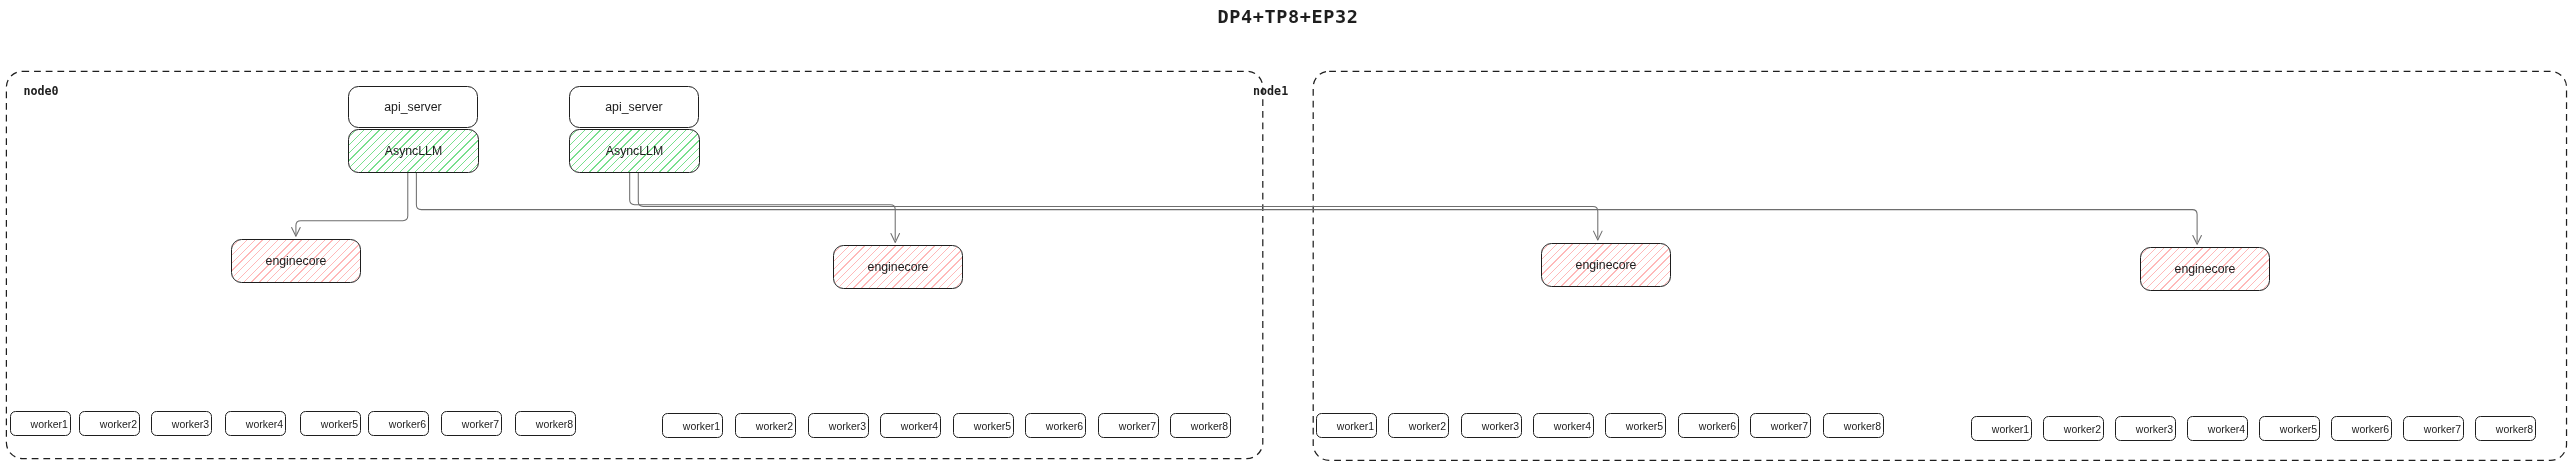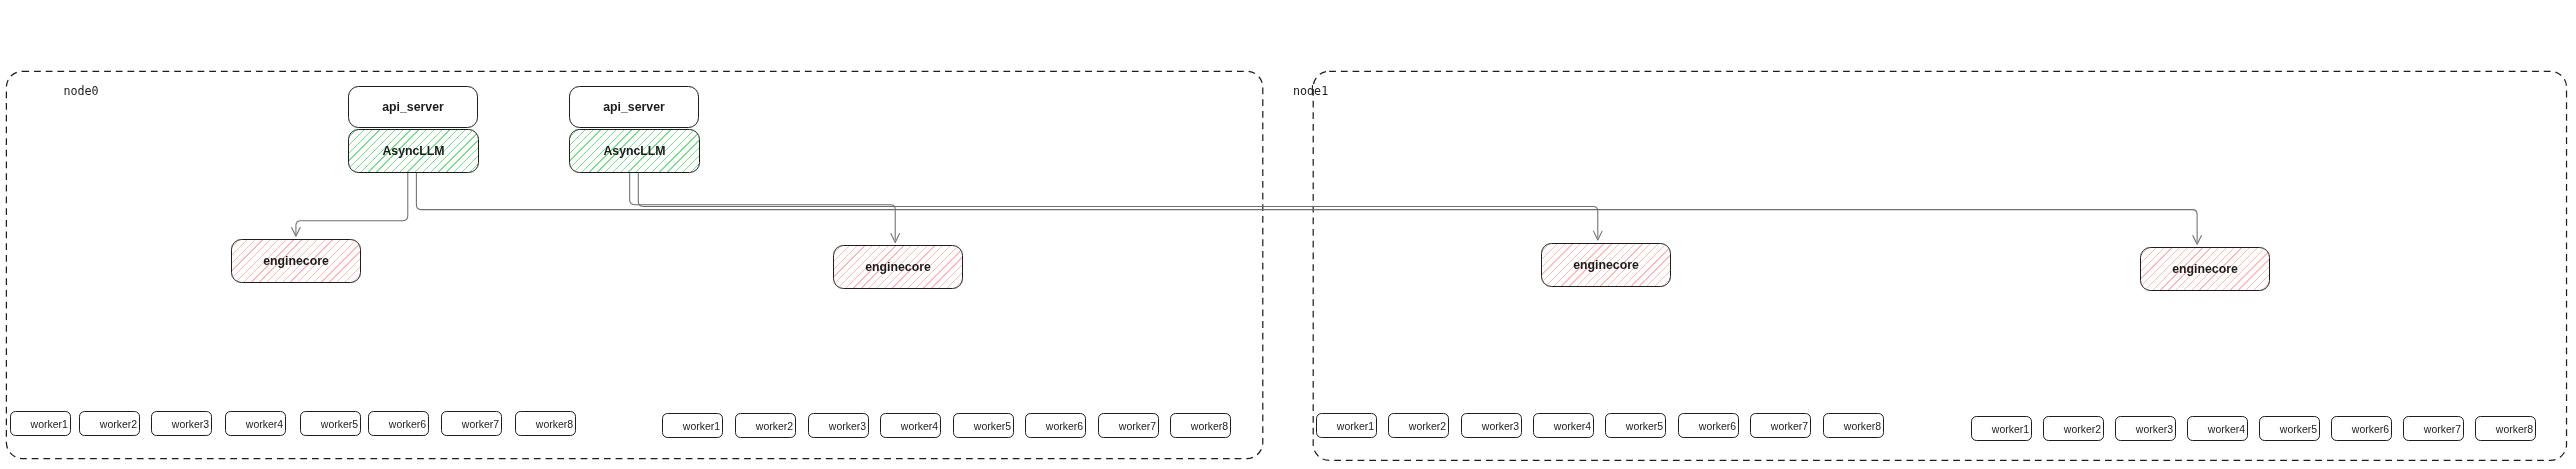--- a/index.html
+++ b/index.html
@@ -15,32 +15,31 @@
   .title{
     position:absolute;left:0;right:0;top:6.2px;
     text-align:center;
     font-family:"DejaVu Sans Mono", monospace;
     font-size:18.5px;font-weight:700;letter-spacing:0.6px;
     color:#1e1e1e;z-index:3;
   }
   .node-label{
     position:absolute;z-index:3;
     font-family:"DejaVu Sans Mono", monospace;
-    font-size:11.7px;font-weight:400;color:#1e1e1e;margin-left:40px;
+    font-size:11.7px;font-weight:700;color:#1e1e1e;
   }
   .box{
     position:absolute;z-index:2;
     box-sizing:border-box;
     border:1.2px solid #1e1e1e;
     border-radius:10.5px;
     background:#ffffff;
     display:flex;align-items:center;justify-content:center;
     font-size:12.3px;color:#1c1c1c;
     white-space:nowrap;
-    font-weight:bold;
   }
   .hatch-green{
     background-image:repeating-linear-gradient(135deg,
       rgba(0,0,0,0) 0px, rgba(0,0,0,0) 4.6px,
       #79df8d 4.6px, #79df8d 5.5px);
   }
   .hatch-red{
     background-image:repeating-linear-gradient(135deg,
       rgba(0,0,0,0) 0px, rgba(0,0,0,0) 4.6px,
       #ffb9b9 4.6px, #ffb9b9 5.5px);
@@ -76,20 +75,21 @@
       <path d="M3566 383 L3573 397.5 L3580 383"></path>
 
       <path d="M1023 280 L1023 325 Q1023 333 1031 333 L1447 333 Q1455 333 1455 341 L1455 390"></path>
       <path d="M1448 380 L1455 394.5 L1462 380"></path>
 
       <path d="M1037 280 L1037 328 Q1037 336 1045 336 L2590 336 Q2598 336 2598 344 L2598 386"></path>
       <path d="M2591 376 L2598 390.5 L2605 376"></path>
     </g>
   </svg>
 
+  <div class="title">DP4+TP8+EP32</div>
 
   <div class="node-label" style="left:23.4px;top:84px">node0</div>
   <div class="node-label" style="left:1253px;top:84px">node1</div>
 
   <div class="box" style="left:348px;top:86px;width:130px;height:42px">api_server</div>
   <div class="box hatch-green" style="left:348px;top:129px;width:131px;height:44px">AsyncLLM</div>
 
   <div class="box" style="left:569px;top:86px;width:130px;height:42px">api_server</div>
   <div class="box hatch-green" style="left:569px;top:129px;width:131px;height:44px">AsyncLLM</div>
 

